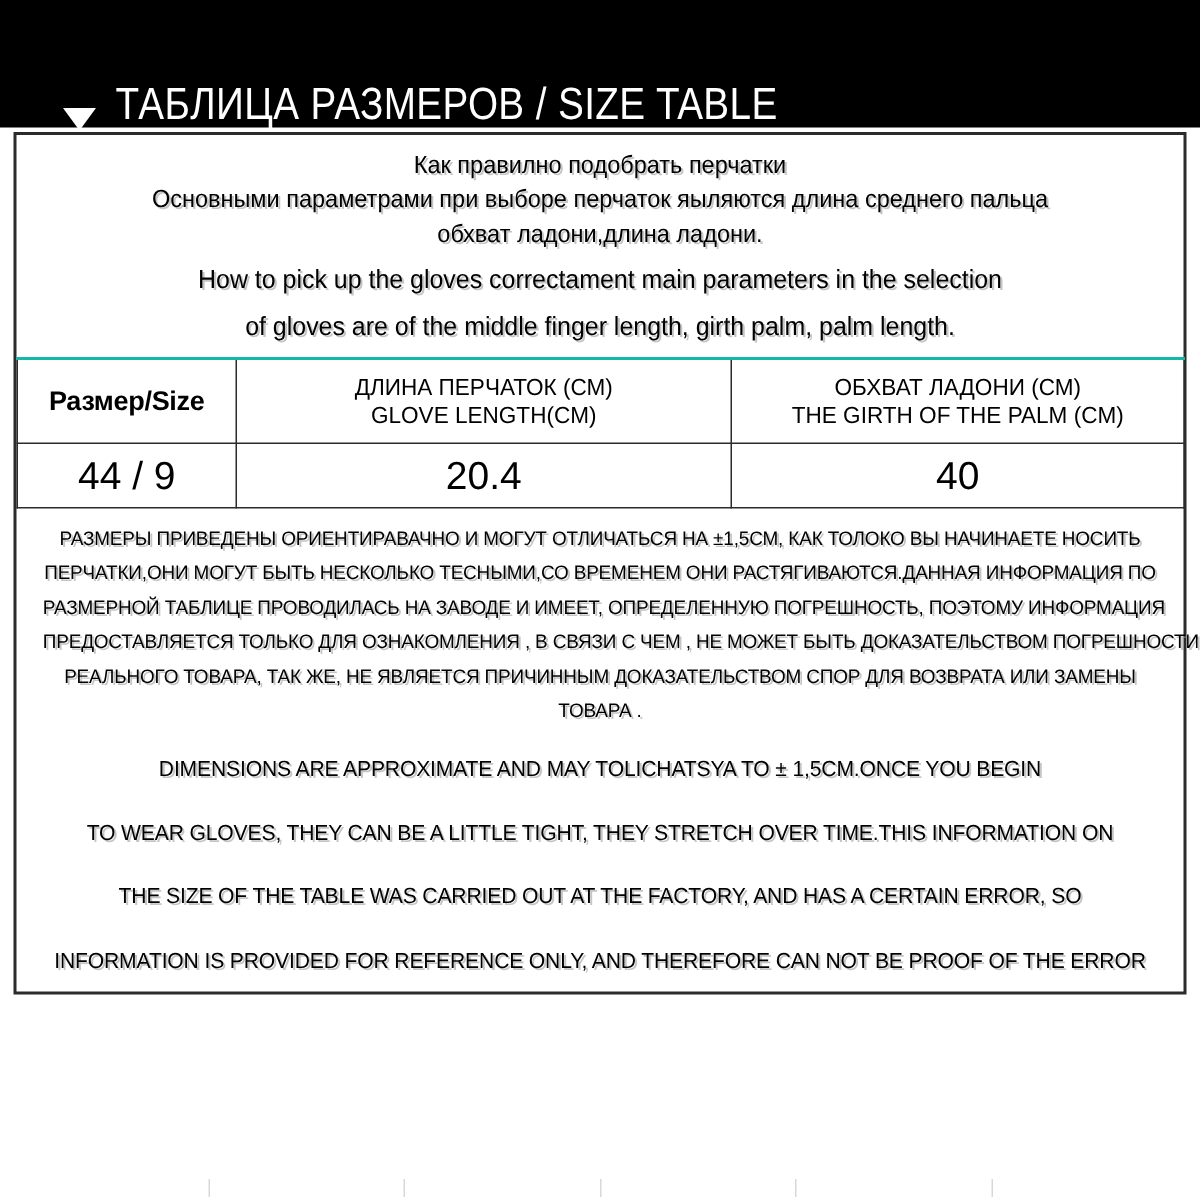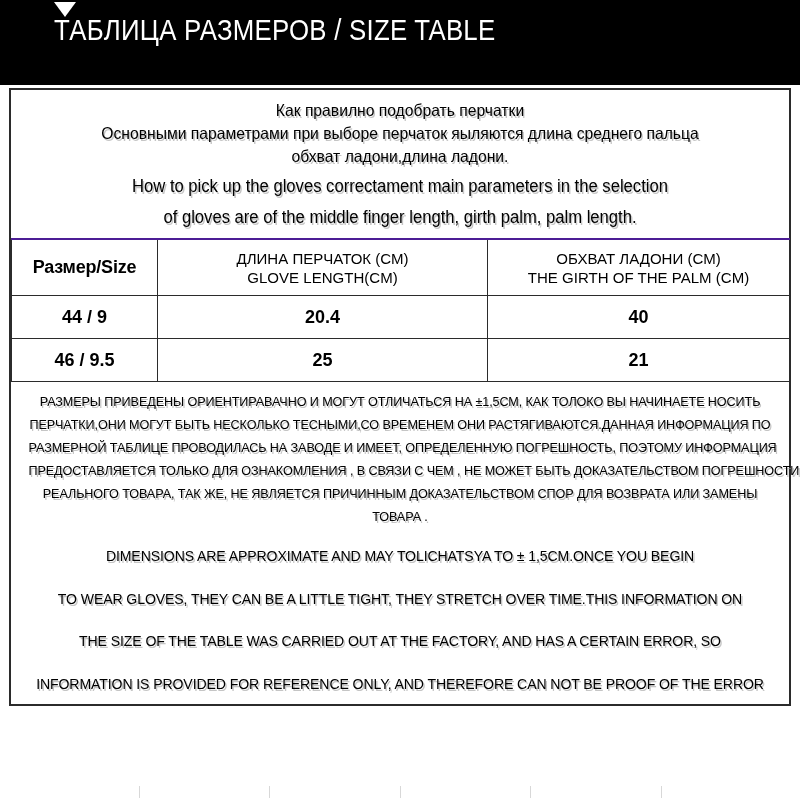--- a/index.html
+++ b/index.html
@@ -23,24 +23,23 @@
     background: #ffffff;
     box-sizing: border-box;
   }
 
   
   .banner {
     width: 800px;
     height: 85px;
     background: #000000;
     display: flex;
-    align-items: flex-start;
-    padding-left: 54px;
+    align-items: flex-end;
+    padding-left: 42px;
     box-sizing: border-box;
-    flex-direction: column;
   }
   .banner-triangle {
     width: 0;
     height: 0;
     border-left: 11px solid transparent;
     border-right: 11px solid transparent;
     border-top: 15px solid #ffffff;
     margin-right: 13px;
     flex: 0 0 auto;
     position: relative;
@@ -88,21 +87,21 @@
     margin-top: 6px;
     transform: scaleX(0.95);
     white-space: nowrap;
   }
 
   
   table.sizes {
     width: 100%;
     border-collapse: collapse;
     table-layout: fixed;
-    border-top: 2px solid #4c1d95;
+    border-top: 2px solid #14b8a6;
   }
   table.sizes col.c1 { width: 146px; }
   table.sizes col.c2 { width: 330px; }
   table.sizes col.c3 { width: 302px; }
 
   table.sizes th,
   table.sizes td {
     border: 1.5px solid #2b2b2b;
     text-align: center;
     vertical-align: middle;
@@ -119,22 +118,22 @@
   }
   .th-two-line {
     font-size: 15.5px;
     line-height: 19px;
     font-weight: 400;
     transform: scaleX(0.97);
     white-space: nowrap;
   }
   table.sizes td {
     height: 42px;
-    font-size: 18px;
-    font-weight: 700;
+    font-size: 26px;
+    font-weight: 400;
   }
 
   
   .disclaimer {
     padding: 8px 6px 6px 6px;
     text-align: center;
   }
   .disclaimer-ru {
     font-size: 13px;
     line-height: 23px;
@@ -208,25 +207,20 @@
             <div class="th-two-line">THE GIRTH OF THE PALM (CM)</div>
           </th>
         </tr>
       </thead>
       <tbody>
         <tr>
           <td>44 / 9</td>
           <td>20.4</td>
           <td>40</td>
         </tr>
-        <tr>
-          <td>46 / 9.5</td>
-          <td>25</td>
-          <td>21</td>
-        </tr>
       </tbody>
     </table>
 
     <div class="disclaimer">
       <div>
         <span class="dline disclaimer-ru shadowtext">РАЗМЕРЫ ПРИВЕДЕНЫ ОРИЕНТИРАВАЧНО И МОГУТ ОТЛИЧАТЬСЯ НА ±1,5СМ,   КАК ТОЛОКО ВЫ НАЧИНАЕТЕ НОСИТЬ</span>
         <span class="dline disclaimer-ru shadowtext">ПЕРЧАТКИ,ОНИ МОГУТ БЫТЬ НЕСКОЛЬКО ТЕСНЫМИ,СО ВРЕМЕНЕМ ОНИ РАСТЯГИВАЮТСЯ.ДАННАЯ ИНФОРМАЦИЯ ПО</span>
         <span class="dline disclaimer-ru shadowtext">РАЗМЕРНОЙ ТАБЛИЦЕ ПРОВОДИЛАСЬ НА ЗАВОДЕ И ИМЕЕТ,   ОПРЕДЕЛЕННУЮ ПОГРЕШНОСТЬ, ПОЭТОМУ ИНФОРМАЦИЯ</span>
         <span class="dline disclaimer-ru shadowtext">ПРЕДОСТАВЛЯЕТСЯ ТОЛЬКО ДЛЯ ОЗНАКОМЛЕНИЯ , В СВЯЗИ С ЧЕМ , НЕ МОЖЕТ БЫТЬ ДОКАЗАТЕЛЬСТВОМ ПОГРЕШНОСТИ</span>
         <span class="dline disclaimer-ru shadowtext">РЕАЛЬНОГО ТОВАРА, ТАК ЖЕ,   НЕ ЯВЛЯЕТСЯ ПРИЧИННЫМ ДОКАЗАТЕЛЬСТВОМ СПОР ДЛЯ ВОЗВРАТА ИЛИ ЗАМЕНЫ</span>

